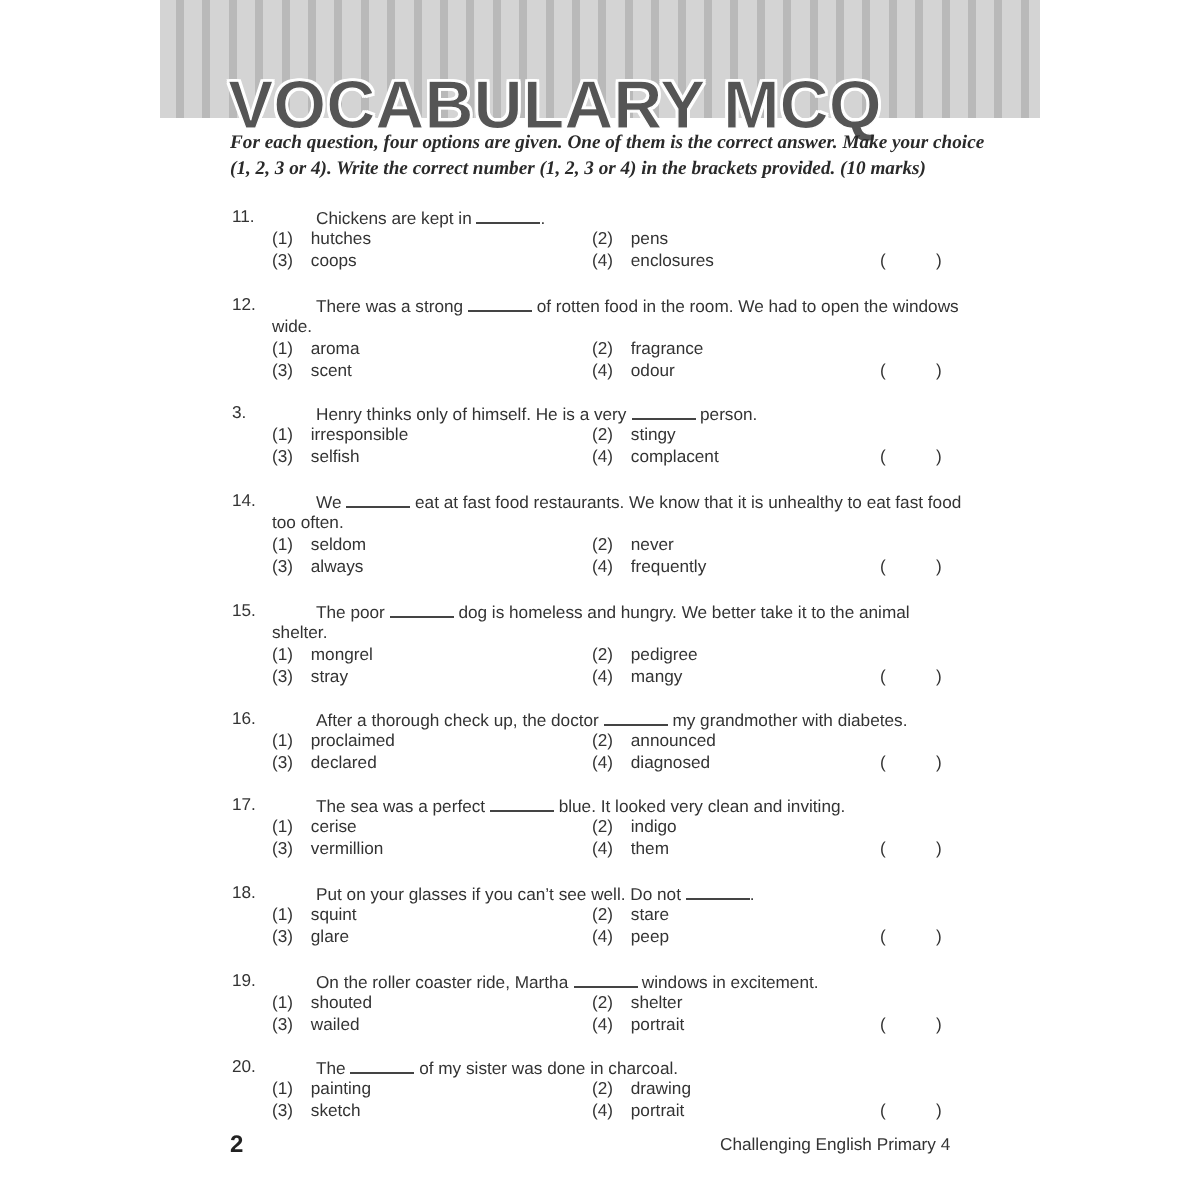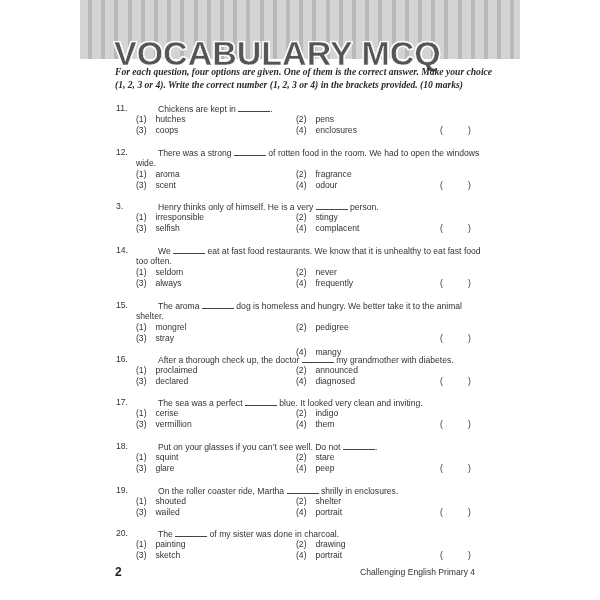--- a/index.html
+++ b/index.html
@@ -94,26 +94,26 @@
       <span class="opt c2" style="top:22px"><span class="ol">(2)</span> <span>never</span></span>
       <span class="opt c1" style="top:33px"><span class="ol">(3)</span> <span>always</span></span>
       <span class="opt c2" style="top:33px"><span class="ol">(4)</span> <span>frequently</span></span>
       <span class="bracket" style="top:33px;left:0">
         <span class="bl">(</span>
         <span class="br">)</span>
       </span>
     </div>
     <div class="q" style="top: 300px;">
       <span class="num">15.</span>
-      <span class="text"><span>The aroma</span> <span class="blank"></span> <span>dog is homeless and hungry.  We better take it to the animal</span></span>
+      <span class="text"><span>The poor</span> <span class="blank"></span> <span>dog is homeless and hungry.  We better take it to the animal</span></span>
       <span class="text2">shelter.</span>
       <span class="opt c1" style="top:22px"><span class="ol">(1)</span> <span>mongrel</span></span>
       <span class="opt c2" style="top:22px"><span class="ol">(2)</span> <span>pedigree</span></span>
       <span class="opt c1" style="top:33px"><span class="ol">(3)</span> <span>stray</span></span>
-      <span class="opt c2" style="top:47px"><span class="ol">(4)</span> <span>mangy</span></span>
+      <span class="opt c2" style="top:33px"><span class="ol">(4)</span> <span>mangy</span></span>
       <span class="bracket" style="top:33px;left:0">
         <span class="bl">(</span>
         <span class="br">)</span>
       </span>
     </div>
     <div class="q" style="top: 354px;">
       <span class="num">16.</span>
       <span class="text"><span>After a thorough check up, the doctor</span> <span class="blank"></span> <span>my grandmother with diabetes.</span></span>
       <span class="opt c1" style="top:11px"><span class="ol">(1)</span> <span>proclaimed</span></span>
       <span class="opt c2" style="top:11px"><span class="ol">(2)</span> <span>announced</span></span>
@@ -143,21 +143,21 @@
       <span class="opt c2" style="top:11px"><span class="ol">(2)</span> <span>stare</span></span>
       <span class="opt c1" style="top:22px"><span class="ol">(3)</span> <span>glare</span></span>
       <span class="opt c2" style="top:22px"><span class="ol">(4)</span> <span>peep</span></span>
       <span class="bracket" style="top:22px;left:0">
         <span class="bl">(</span>
         <span class="br">)</span>
       </span>
     </div>
     <div class="q" style="top: 485px;">
       <span class="num">19.</span>
-      <span class="text"><span>On the roller coaster ride, Martha</span> <span class="blank"></span> <span>shrilly in enclosures.</span></span>
+      <span class="text"><span>On the roller coaster ride, Martha</span> <span class="blank"></span> <span>windows in excitement.</span></span>
       <span class="opt c1" style="top:11px"><span class="ol">(1)</span> <span>shouted</span></span>
       <span class="opt c2" style="top:11px"><span class="ol">(2)</span> <span>shelter</span></span>
       <span class="opt c1" style="top:22px"><span class="ol">(3)</span> <span>wailed</span></span>
       <span class="opt c2" style="top:22px"><span class="ol">(4)</span> <span>portrait</span></span>
       <span class="bracket" style="top:22px;left:0">
         <span class="bl">(</span>
         <span class="br">)</span>
       </span>
     </div>
     <div class="q" style="top: 528px;">

